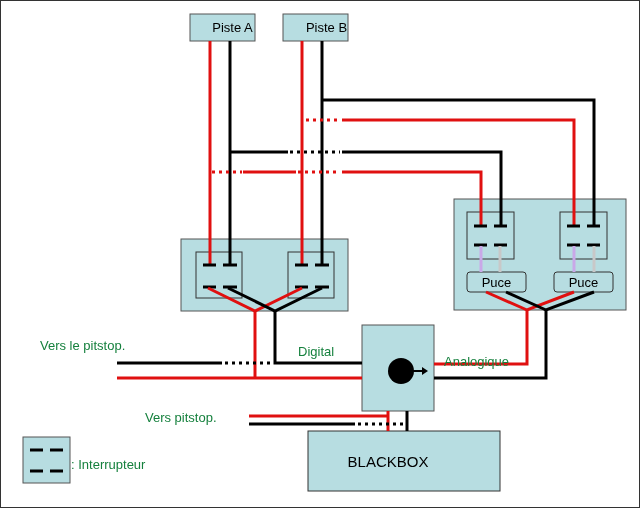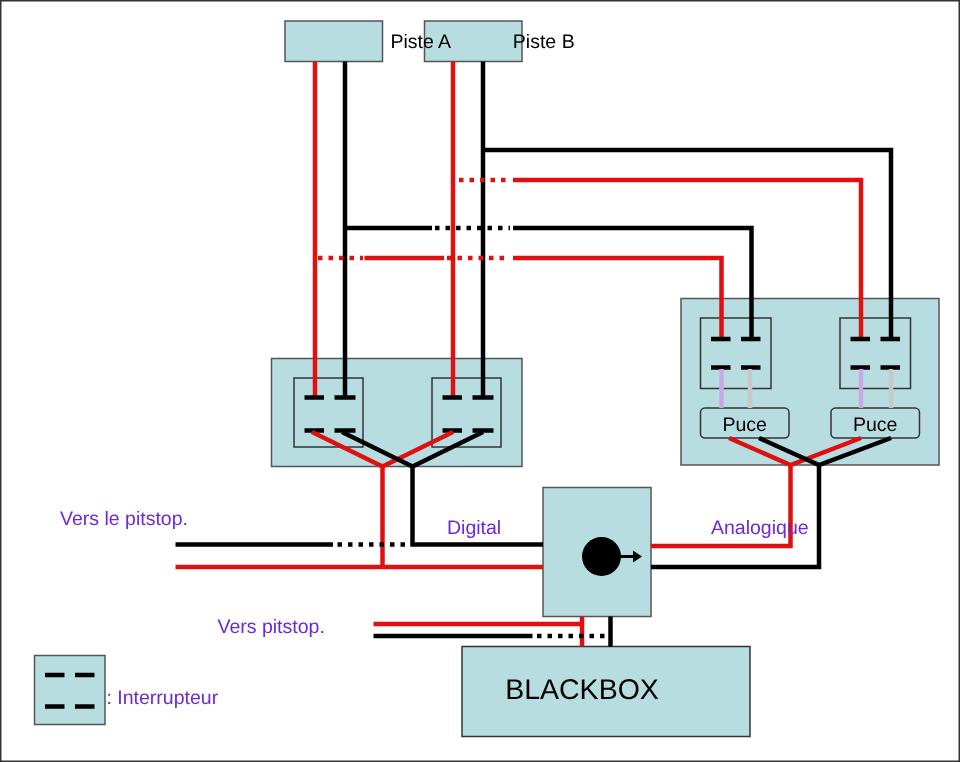--- a/index.html
+++ b/index.html
@@ -1,19 +1,19 @@
 <!DOCTYPE html>
 <html><head>
 <meta charset="utf-8">
 <style>
   html,body{margin:0;padding:0;background:#fff;}
   body{width:640px;height:508px;overflow:hidden;position:relative;font-family:"Liberation Sans",sans-serif;}
   #frame{position:absolute;left:0;top:0;width:638px;height:506px;border:1px solid #333;box-sizing:content-box;}
   svg{position:absolute;left:0;top:0;}
-  .lbl{position:absolute;font-size:13px;color:#6d28d9;white-space:nowrap;}
+  .lbl{position:absolute;font-size:13px;color:#15803d;white-space:nowrap;}
   .boxlbl{position:absolute;display:flex;align-items:center;justify-content:center;font-size:13px;color:#000;}
 </style>
 </head>
 <body>
 
 <div id="frame"></div>
 
 <svg width="640" height="508">
 
   <rect x="190" y="14" width="65" height="27" fill="#b7dde1" stroke="#555" stroke-width="1"></rect>
@@ -129,23 +129,23 @@
 
   <g fill="none">
     <line x1="249" y1="416" x2="388" y2="416" stroke="#e01010" stroke-width="3"></line>
     <line x1="388" y1="411" x2="388" y2="431" stroke="#e01010" stroke-width="3"></line>
     <line x1="249" y1="424" x2="355" y2="424" stroke="#000" stroke-width="3"></line>
     <line x1="358" y1="424" x2="404" y2="424" stroke="#000" stroke-width="3" stroke-dasharray="3,4"></line>
     <line x1="407" y1="411" x2="407" y2="431" stroke="#000" stroke-width="3"></line>
   </g>
 </svg>
 
-<div class="boxlbl" style="left:190px;top:14px;width:85px;height:27px;padding-left:48px;">Piste A</div>
-<div class="boxlbl" style="left:283px;top:14px;width:87px;height:27px;margin-left:36px;">Piste B</div>
+<div class="boxlbl" style="left:190px;top:14px;width:85px;height:27px;">Piste A</div>
+<div class="boxlbl" style="left:283px;top:14px;width:87px;height:27px;">Piste B</div>
 <div class="boxlbl" style="left:467px;top:272px;width:59px;height:20px;">Puce</div>
 <div class="boxlbl" style="left:554px;top:272px;width:59px;height:20px;">Puce</div>
 
 <div class="lbl" style="left:40px;top:338px;">Vers le pitstop.</div>
 <div class="lbl" style="left:298px;top:344px;">Digital</div>
-<div class="lbl" style="left:444px;top:344px;margin-left:30px;">Analogique</div>
+<div class="lbl" style="left:444px;top:354px;">Analogique</div>
 <div class="lbl" style="left:145px;top:410px;">Vers pitstop.</div>
-<div class="boxlbl" style="left:308px;top:431px;width:160px;height:60px;font-size:19px;">BLACKBOX</div>
+<div class="boxlbl" style="left:308px;top:431px;width:160px;height:60px;font-size:15px;">BLACKBOX</div>
 <div class="lbl" style="left:71px;top:457px;text-align:right;">: Interrupteur</div>
 
 </body></html>

